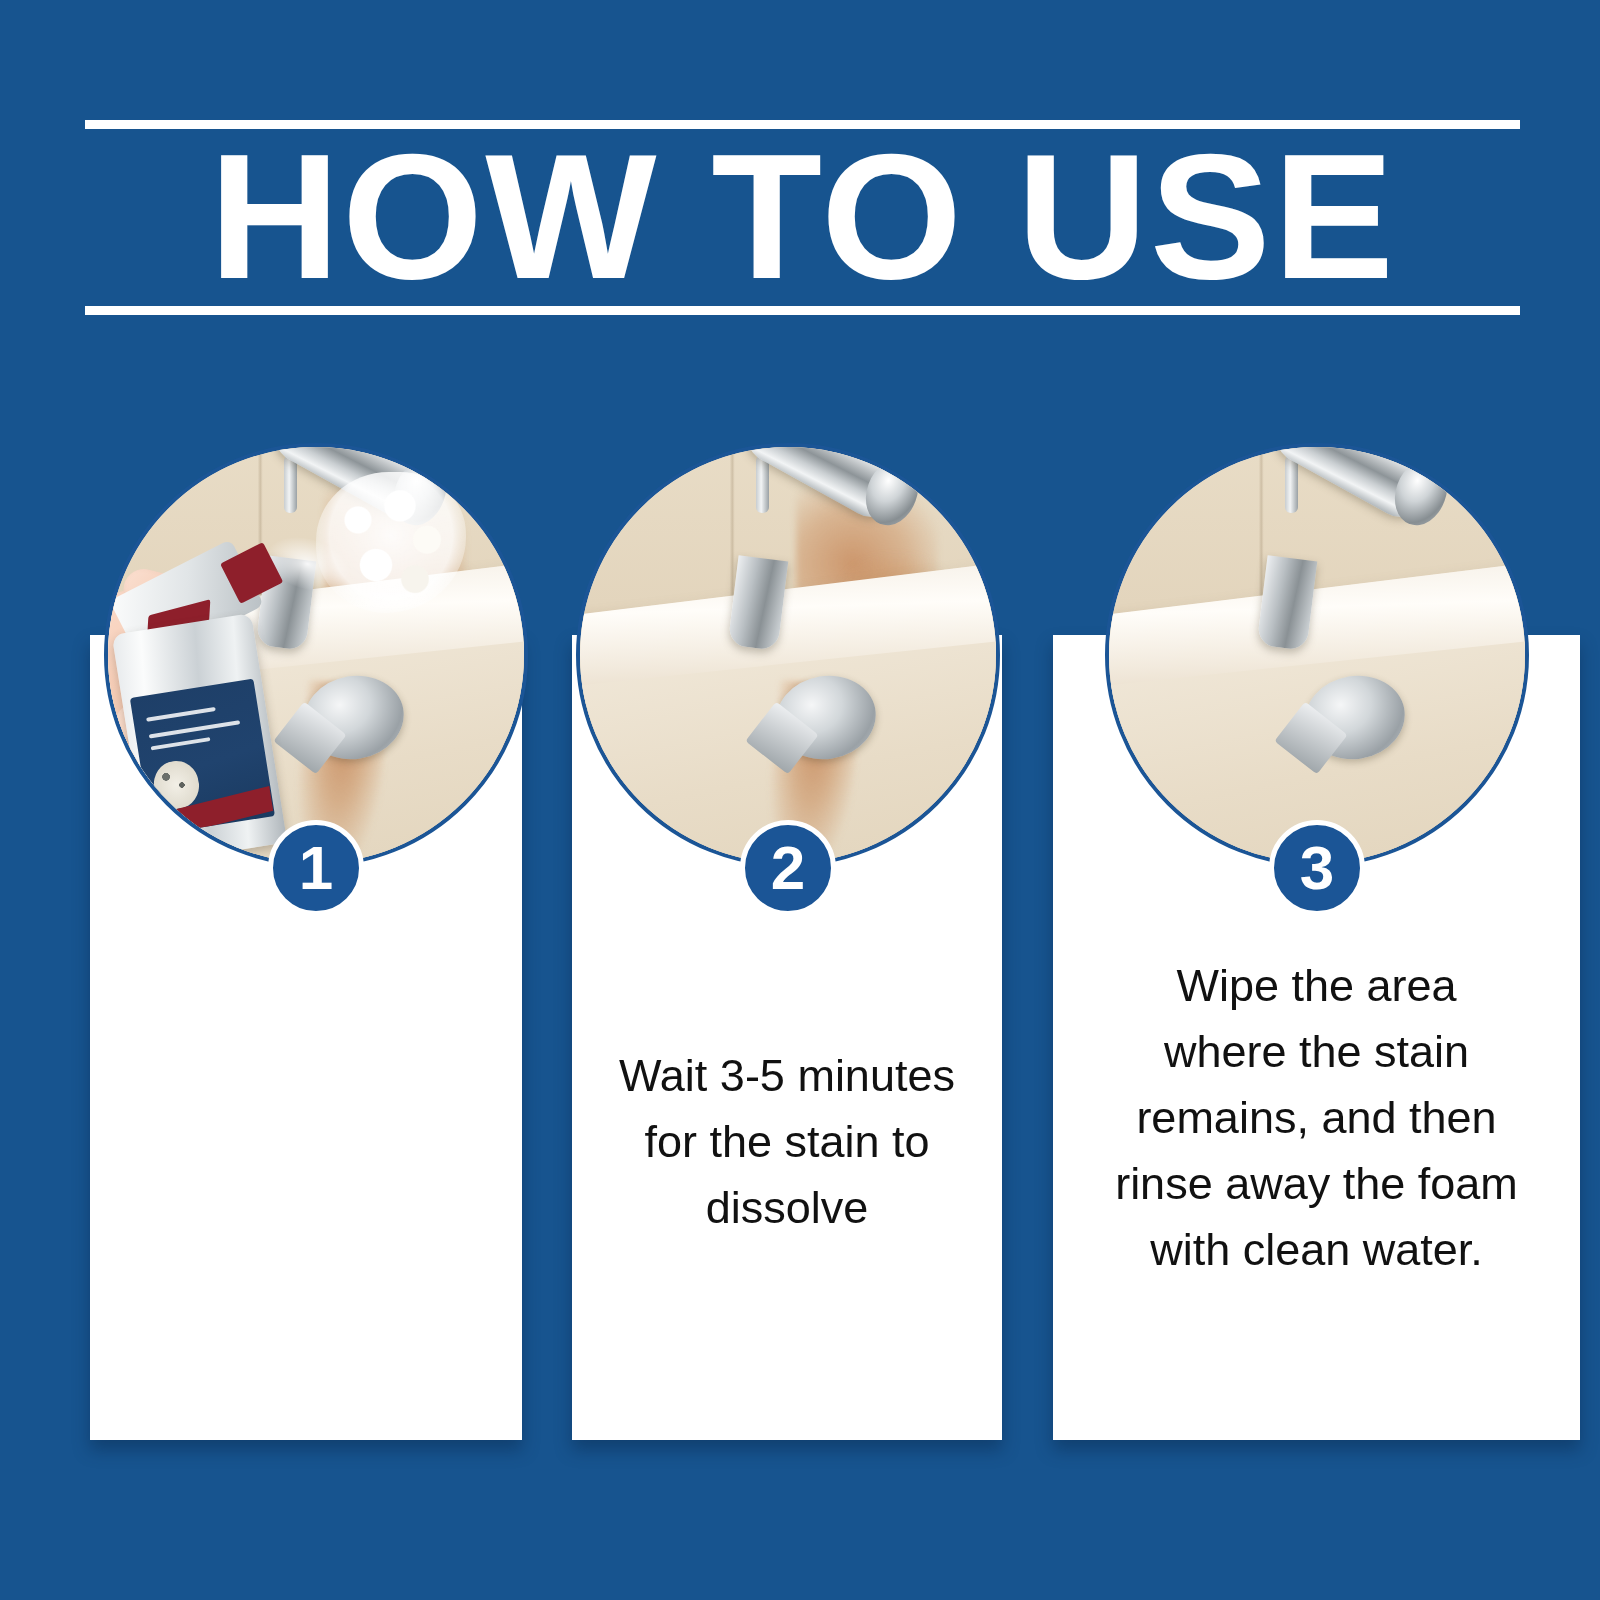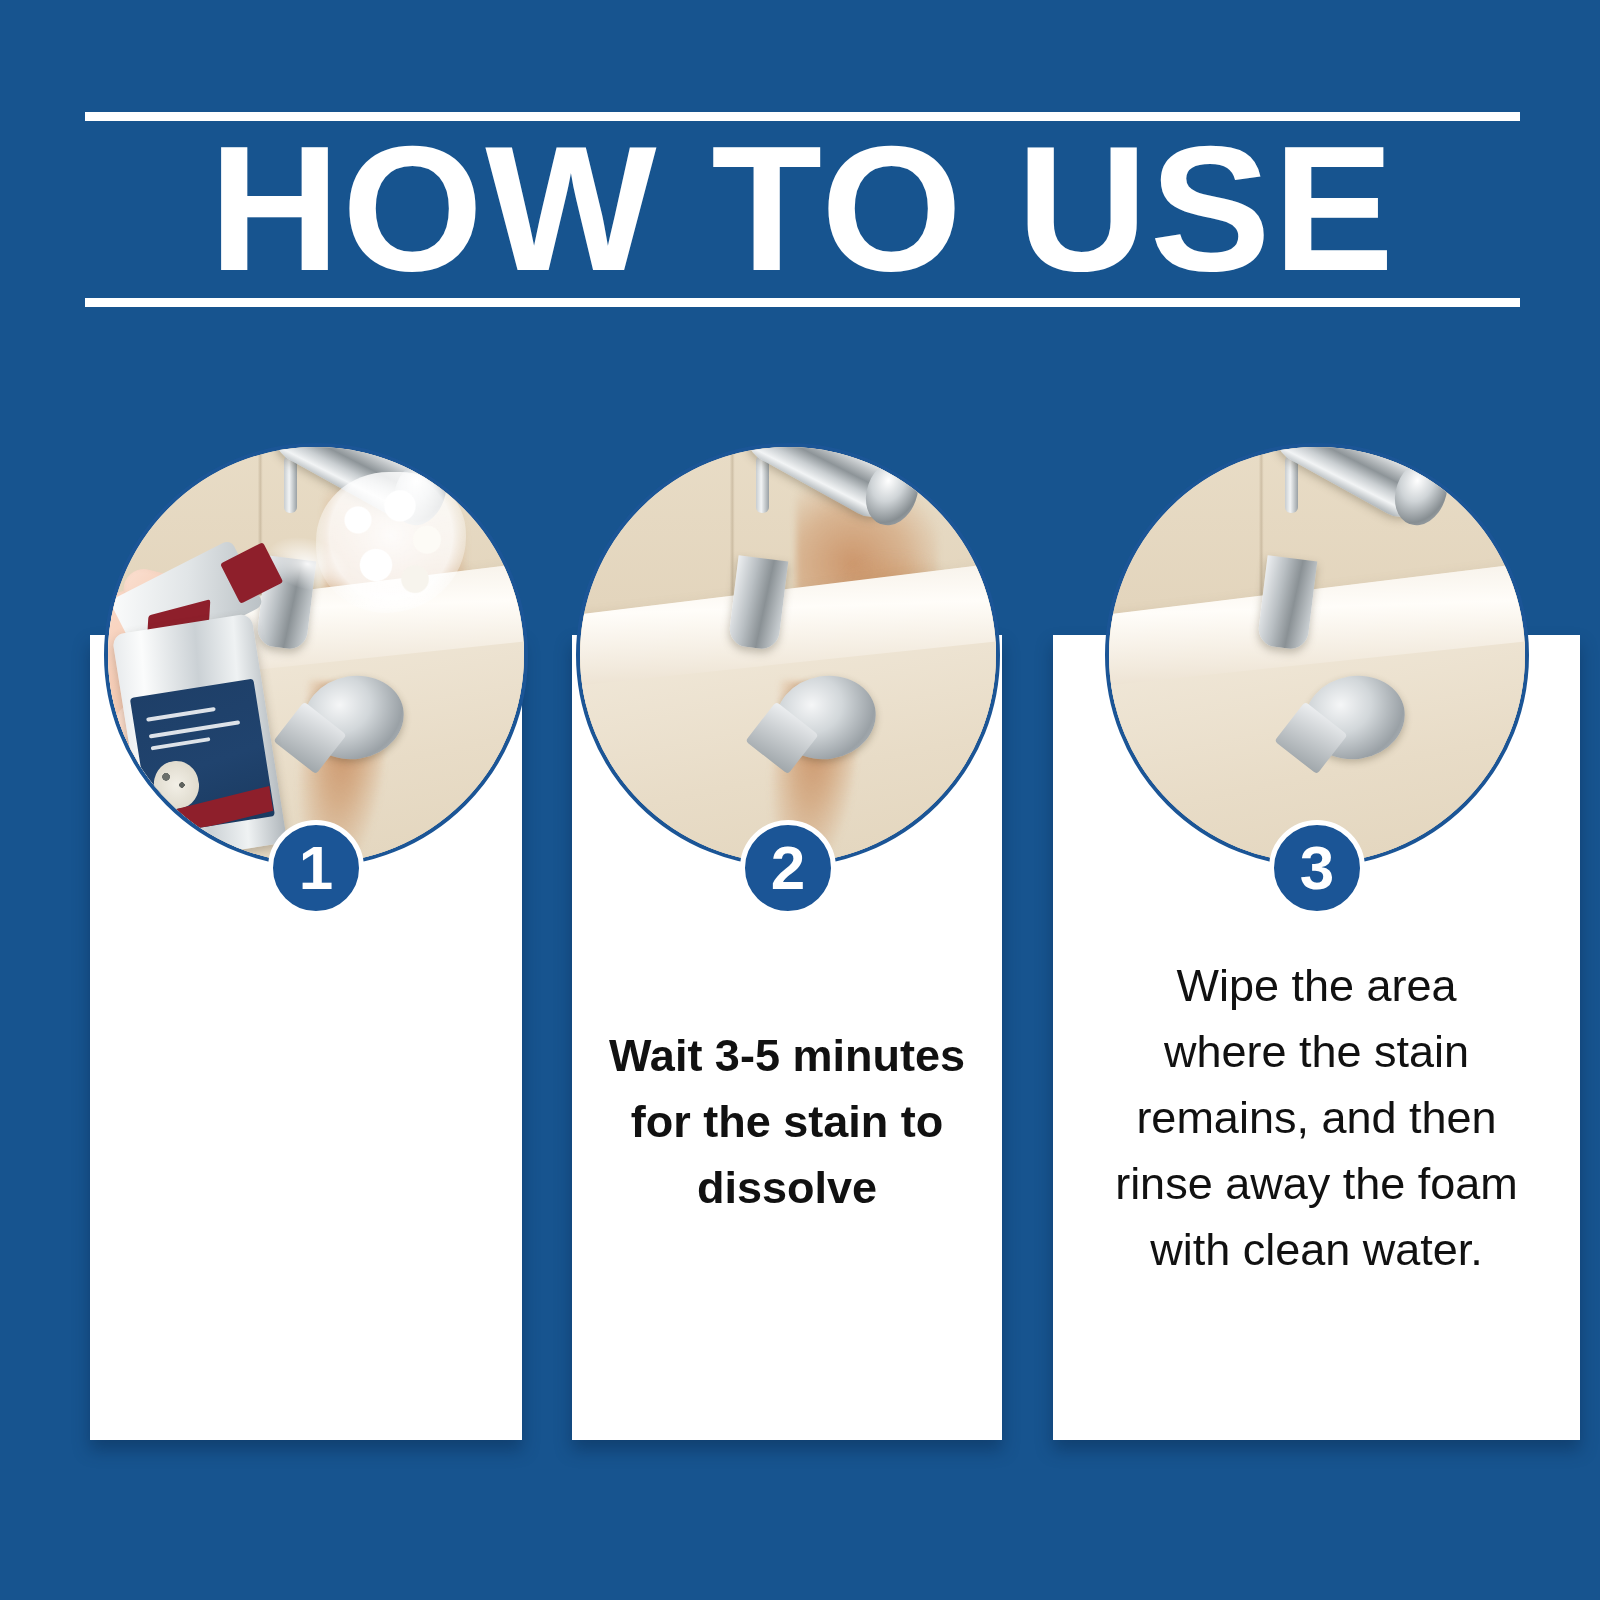--- a/index.html
+++ b/index.html
@@ -12,21 +12,21 @@
     background: #17548F;
     font-family: "Liberation Sans", sans-serif;
     overflow: hidden;
     position: relative;
   }
 
   
   #header {
     position: absolute;
     left: 85px;
-    top: 112px;
+    top: 120px;
     width: 1435px;
     height: 224px;
   }
   .rule {
     position: absolute;
     left: 0;
     width: 1435px;
     height: 9px;
     background: #FFFFFF;
   }
@@ -363,21 +363,21 @@
     width: 100%;
     text-align: center;
     color: #111111;
     font-family: "Liberation Sans", sans-serif;
     font-weight: 300;
     font-size: 45px;
     line-height: 66px;
     white-space: pre-line;
   }
   .step-1 .caption { top: 375px; font-size: 45px; width: 115%; left: -7%; }
-  .step-2 .caption { top: 388px; font-size: 45px; width: 112%; left: -6%; font-weight: bold; }
+  .step-2 .caption { top: 408px; font-size: 45px; width: 112%; left: -6%; }
   .step-3 .caption { top: 318px; font-size: 45px; width: 110%; left: -5%; }
 </style>
 </head>
 <body>
 
 <div id="header">
   <div class="rule top"></div>
   <div id="page-title">HOW TO USE</div>
   <div class="rule bot"></div>
 </div>

